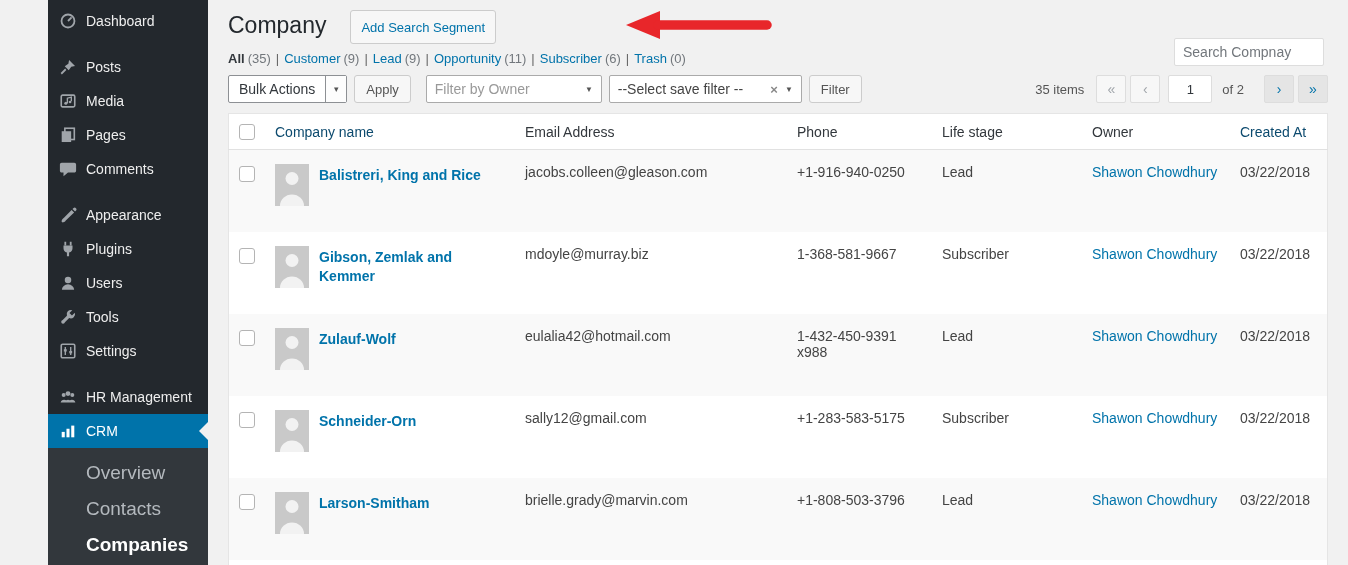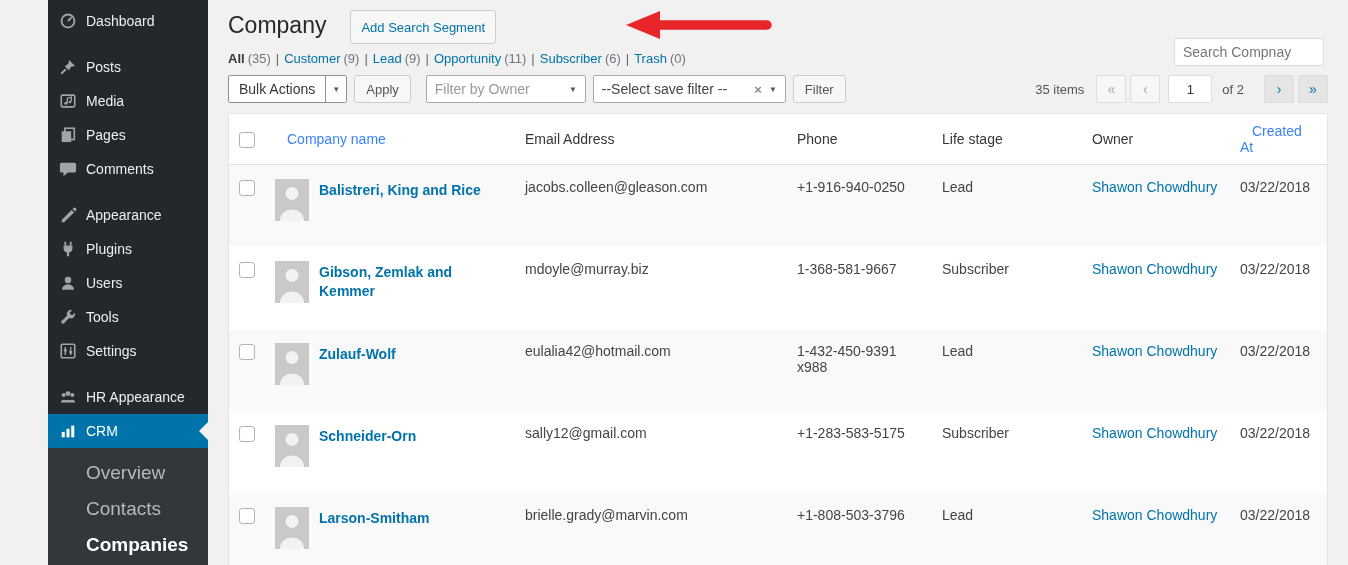--- a/index.html
+++ b/index.html
@@ -40,40 +40,40 @@
   .toolbar { margin-top:9px; display:flex; align-items:center; }
   .tleft { display:flex; align-items:center; gap:7px; }
   .fake-select { height:28px; background:#fff; border:1px solid #8d9094; border-radius:2px; display:flex; align-items:stretch; cursor:pointer; }
   .fake-select .sel-text { display:flex; align-items:center; padding:0 10px; font-size:14px; color:#32373c; }
   .fake-select .sel-arrow { width:21px; border-left:1px solid #8d9094; display:flex; align-items:center; justify-content:center;
       color:#555; font-size:9px; background:#fdfdfd; }
   .btn { height:28px; background:#f7f7f7; border:1px solid #ccc; border-radius:3px; color:#555; font-size:13px;
       padding:0 11px; cursor:pointer; font-family:"Liberation Sans",sans-serif; }
   .select2 { height:28px; background:#fff; border:1px solid #aaa; border-radius:2px; display:flex; align-items:center;
       padding:0 8px; cursor:pointer; font-size:14px; }
-  .select2.owner { width:160px; color:#999; }
+  .select2.owner { width:176px; color:#999; }
   .select2.savef { width:193px; color:#444; }
   .select2 .grow { flex:1; }
   .select2 .clear-x { color:#888; font-weight:bold; font-size:13px; margin-right:7px; cursor:pointer; }
   .select2 .caret { color:#555; font-size:8px; }
 
   .tablenav-pages { margin-left:auto; display:flex; align-items:center; gap:4px; }
   .displaying-num { color:#555; font-size:13px; margin-right:8px; }
   .pg-btn { width:30px; height:28px; display:flex; align-items:center; justify-content:center; border:1px solid #ddd;
       border-radius:2px; font-size:14px; cursor:pointer; }
   .pg-btn.disabled { background:#f7f7f7; color:#a0a5aa; cursor:default; }
   .pg-btn.enabled { background:#e5e5e5; color:#0073aa; }
   .current-page { width:44px; height:28px; border:1px solid #ddd; border-radius:2px; text-align:center; font-size:13px;
       color:#32373c; margin:0 4px; background:#fff; font-family:"Liberation Sans",sans-serif; }
   .of-total { color:#555; margin:0 16px 0 2px; font-size:13px; }
 
   
   table.wp-list { margin-top:10px; width:100%; border-collapse:collapse; background:#fff; border:1px solid #e5e5e5; }
   table.wp-list th { text-align:left; font-weight:400; font-size:14px; color:#32373c; padding:9px 10px; border-bottom:1px solid #e1e1e1; background:#fff; }
-  table.wp-list th a.sortable { color:#3b82f6; text-decoration:none; cursor:pointer;margin-left:12px; }
+  table.wp-list th a.sortable { color:#0c4a6e; text-decoration:none; cursor:pointer; }
   table.wp-list td { vertical-align:top; padding:14px 10px 26px; font-size:14px; color:#444; }
   tr.alt td { background:#f9f9f9; }
   .cb-col { width:35px; padding-left:10px; }
   input.cb { appearance:none; -webkit-appearance:none; width:16px; height:16px; border:1px solid #b4b4b4; border-radius:3px;
       background:#fff; cursor:pointer; margin:0; vertical-align:middle; }
   td.company-cell { display:flex; gap:10px; padding-bottom:12px; }
   .avatar { width:34px; height:42px; flex:none; display:block; }
   a.row-link { color:#0073aa; text-decoration:none; font-weight:600; cursor:pointer; }
   a.owner-link { color:#0073aa; text-decoration:none; cursor:pointer; }
   .company-name-wrap { padding-top:2px; line-height:19px; max-width:200px; }
@@ -176,21 +176,21 @@
   </div>
   <div class="menu-item gap-top">
     <span class="mi">
         <svg viewBox="0 0 20 20">
           <circle cx="5.2" cy="7.8" r="2.2" fill="#a0a5aa"></circle>
           <circle cx="14.8" cy="7.8" r="2.2" fill="#a0a5aa"></circle>
           <circle cx="10" cy="6.2" r="2.7" fill="#a0a5aa"></circle>
           <path fill="#a0a5aa" d="M1.8 16.2a4 3.6 0 0 1 6.1-2.6 4.6 4 0 0 1 4.2 0 4 3.6 0 0 1 6.1 2.6z"></path>
         </svg>
       </span>
-    <span>HR Appearance</span>
+    <span>HR Management</span>
   </div>
   <div class="menu-item active">
     <span class="mi">
         <svg viewBox="0 0 20 20">
           <rect x="3" y="11" width="3.4" height="6" fill="#fff"></rect>
           <rect x="8.3" y="7.5" width="3.4" height="9.5" fill="#fff"></rect>
           <rect x="13.6" y="4" width="3.4" height="13" fill="#fff"></rect>
         </svg>
       </span>
     <span>CRM</span>

